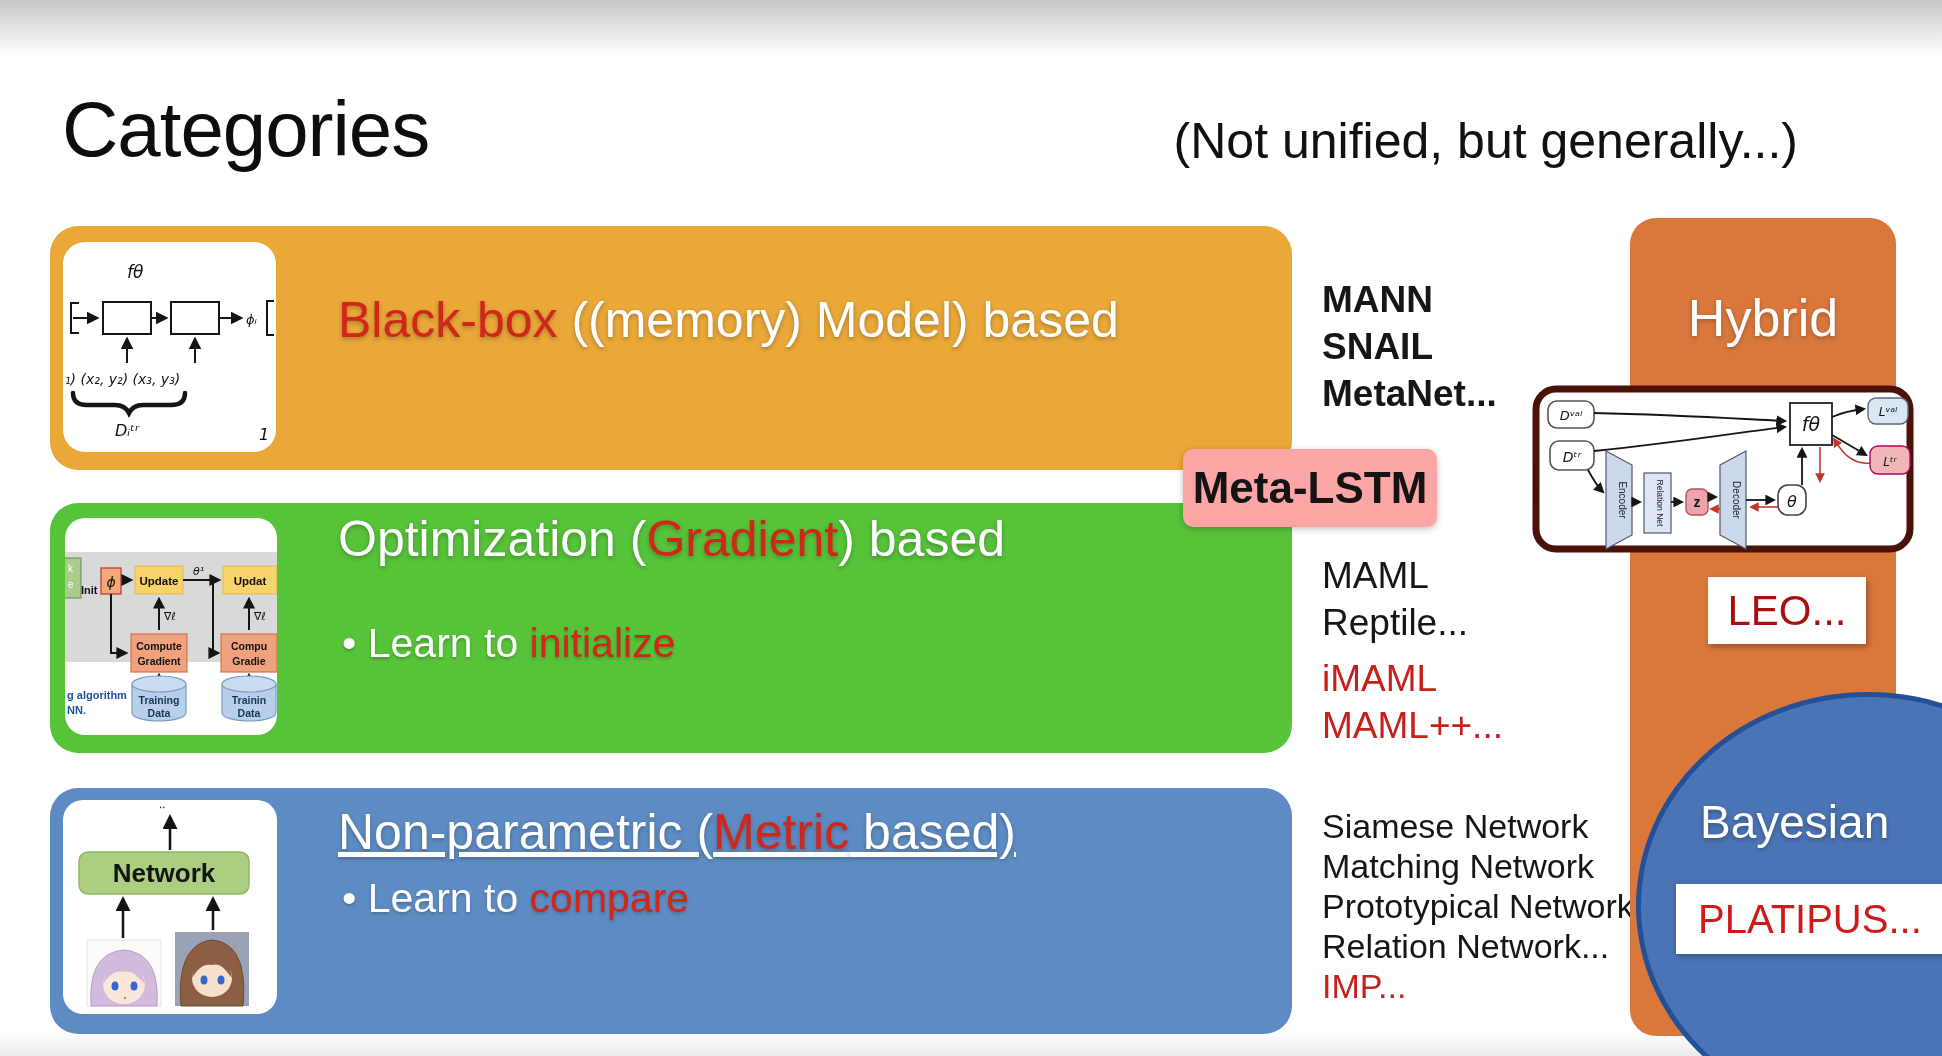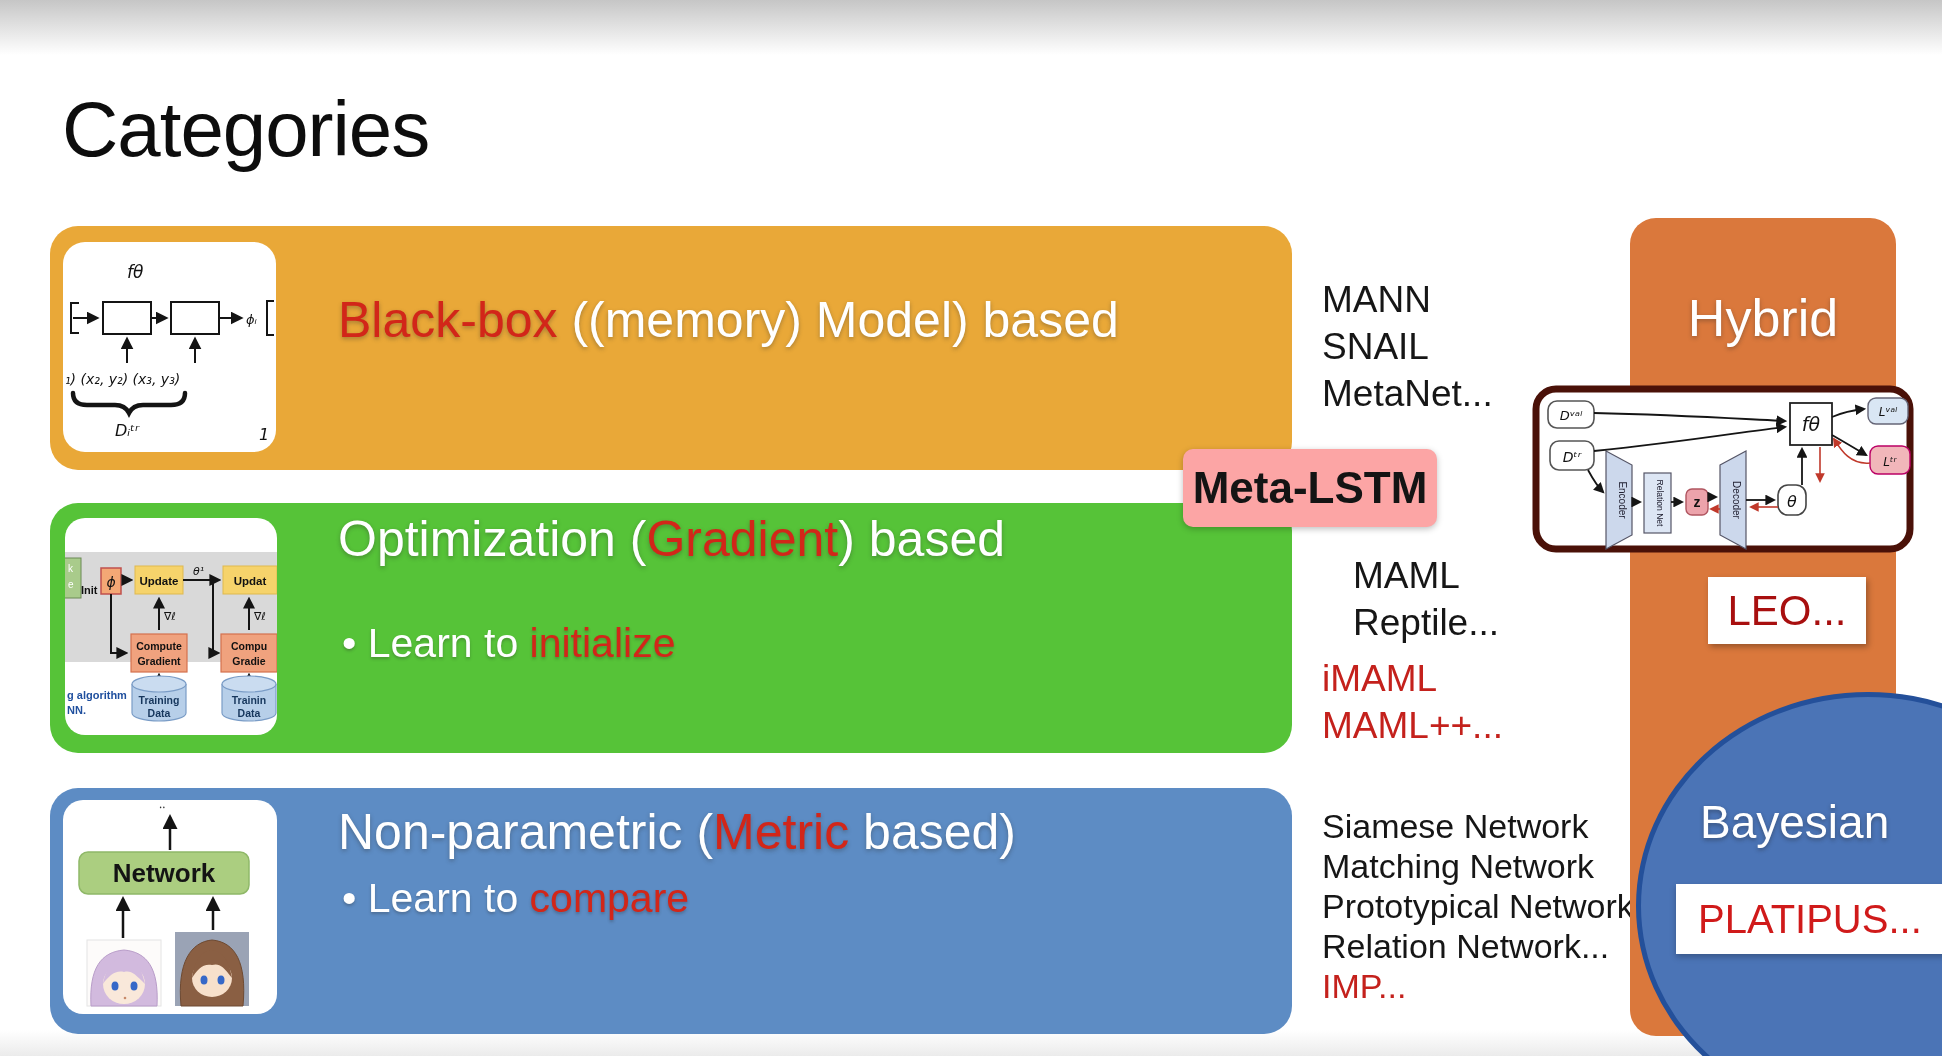--- a/index.html
+++ b/index.html
@@ -23,27 +23,27 @@
   #inset-optimization{left:65px;top:518px;width:212px;height:217px;}
   #inset-nonparametric{left:63px;top:800px;width:214px;height:214px;}
 
   .box-heading{font-size:50px;line-height:52px;color:#fff;
                text-shadow:0 2px 4px rgba(40,40,40,.35);white-space:nowrap;}
   .box-bullet{font-size:41px;color:#fff;text-shadow:0 2px 3px rgba(40,40,40,.3);white-space:nowrap;}
   .red-in-box{color:#D22619;}
   #bb-heading{left:338px;top:294px;}
   #opt-heading{left:338px;top:513px;}
   #opt-bullet{left:342px;top:620px;}
-  #np-heading{left:338px;top:806px;}
+  #np-heading{left:338px;top:806px;text-decoration:underline;}
   #np-bullet{left:342px;top:875px;}
 
   .m-list{font-size:37px;line-height:47px;color:#161616;}
   .m-list.red{color:#C4211C;}
-  #list-blackbox{left:1322px;top:276px;}
-  #list-opt-black{left:1322px;top:552px;margin-left:31px;}
+  #list-blackbox{left:1322px;top:276px;font-weight:bold;}
+  #list-opt-black{left:1322px;top:552px;}
   #list-opt-red{left:1322px;top:655px;}
   #list-np{left:1322px;top:806px;font-size:34px;line-height:40px;}
   #list-np .red-row{color:#C4211C;}
 
   #meta-lstm{left:1183px;top:449px;width:254px;height:78px;background:#fca5a5;border-radius:10px;
              box-shadow:0 2px 6px rgba(0,0,0,.25);display:flex;align-items:center;justify-content:center;
              font-size:44px;font-weight:600;color:#141414;}
 
   #hybrid-bar{left:1630px;top:218px;width:266px;height:818px;background:#DA783C;border-radius:26px;}
   #hybrid-label{left:1630px;top:288px;width:266px;text-align:center;font-size:52px;color:#fff;
@@ -65,20 +65,21 @@
 </style>
 </head>
 <body>
 
 <div id="slide">
 
   <div class="abs" id="top-fade"></div>
   <div class="abs" id="bottom-fade"></div>
 
   <div class="abs" id="page-title">Categories</div>
+  <div class="abs" id="page-note">(Not unified, but generally...)</div>
 
   <div class="abs cat-box" id="box-blackbox"></div>
   <div class="abs box-heading" id="bb-heading">
     <span class="red-in-box">Black-box</span><span> ((memory) Model) based</span>
   </div>
   <div class="abs inset" id="inset-blackbox">
     <svg width="213" height="210" viewBox="0 0 213 210">
       <defs>
         <marker id="m1b" viewBox="0 0 10 10" refX="8" refY="5" markerWidth="6.5" markerHeight="6.5" orient="auto-start-reverse">
           <path d="M0,0 L10,5 L0,10 z" fill="#141414"></path>

